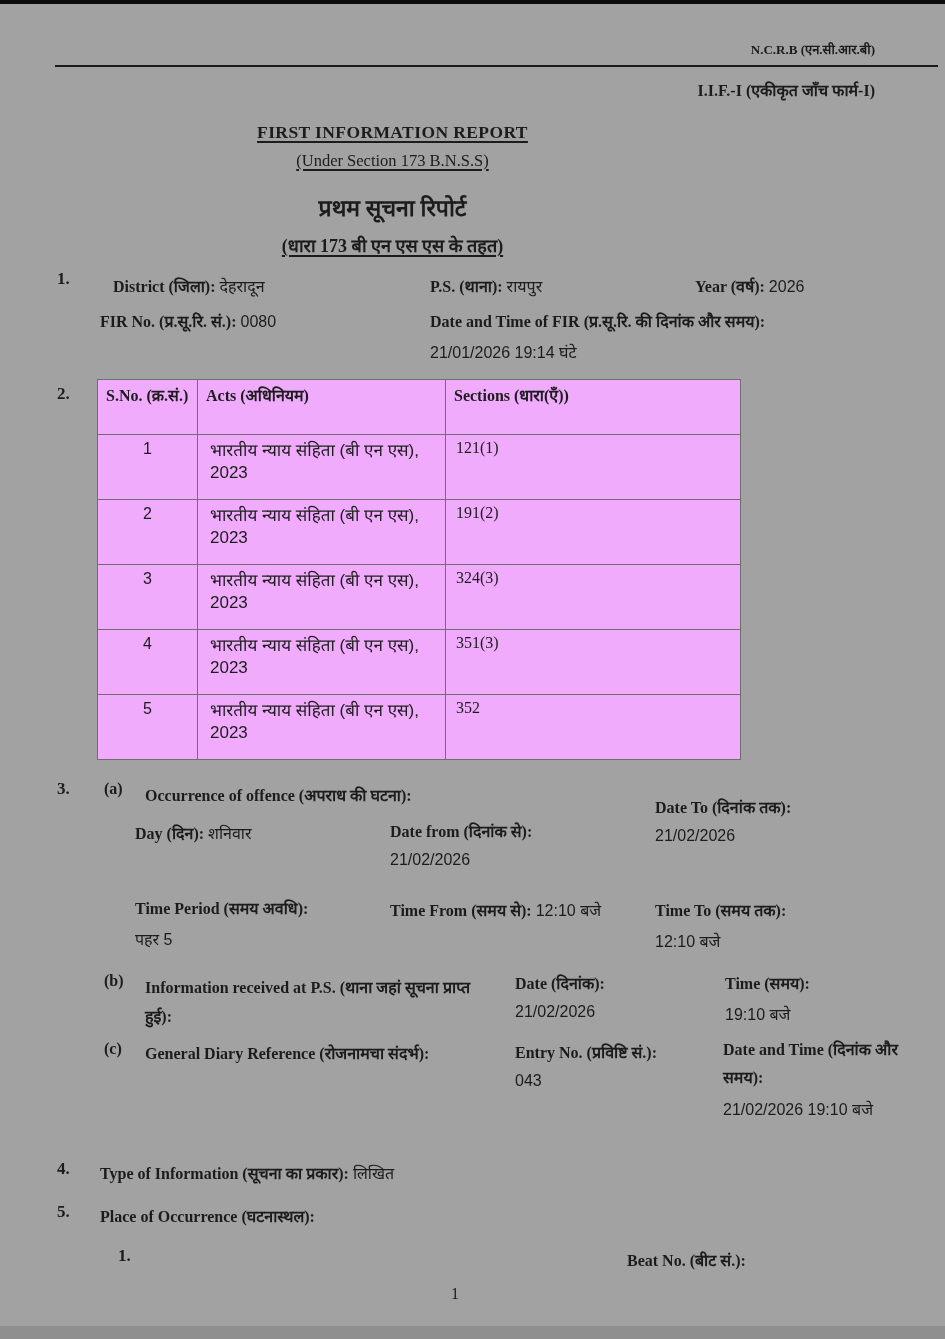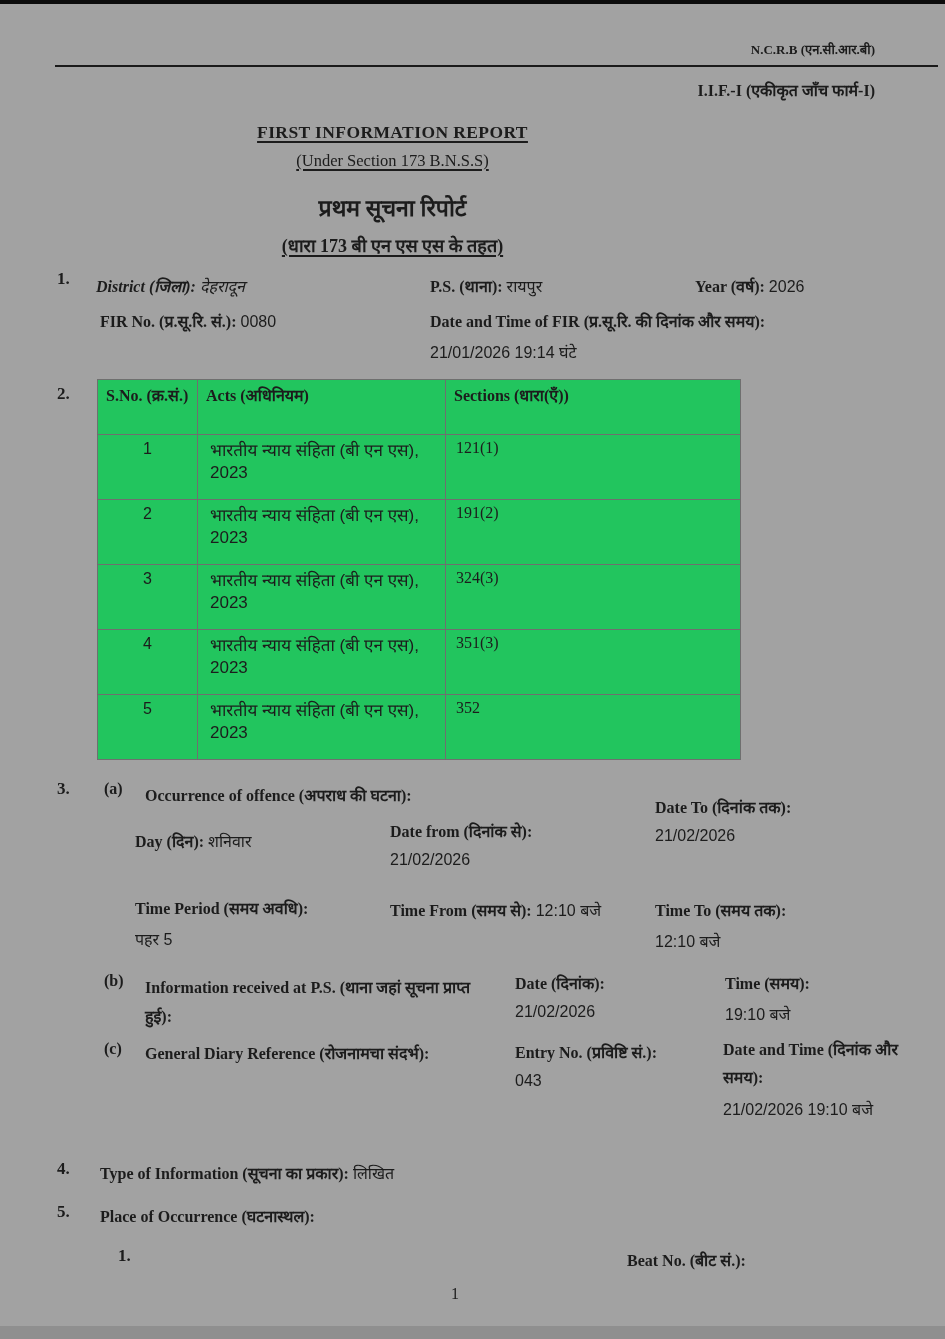--- a/index.html
+++ b/index.html
@@ -19,43 +19,43 @@
   .divider{top:65px;left:55px;width:883px;height:2px;background:#1a1a1a;}
   .iif{top:79px;right:70px;font-weight:bold;font-size:16px;}
 
   .title-block{top:122px;left:0;width:785px;text-align:center;}
   .t1{font-weight:bold;font-size:17.5px;letter-spacing:.4px;}
   .t2{font-weight:normal;font-size:16.5px;margin-top:8px;}
   .t3{font-weight:bold;font-size:23px;margin-top:20px;}
   .t4{font-weight:bold;font-size:18px;margin-top:10px;}
 
   .p-s1num{top:269px;left:57px;}
-  .p-district{top:275px;left:96px;font-style:italic;}
+  .p-district{top:275px;left:113px;}
   .p-ps{top:275px;left:430px;}
   .p-year{top:275px;left:695px;}
   .p-firno{top:310px;left:100px;}
   .p-firdt{top:310px;left:430px;width:470px;}
   .stack{margin-top:9px;}
 
   .p-s2num{top:384px;left:57px;}
   .acts-table{top:379px;left:97px;width:643px;display:grid;
       grid-template-columns:100px 248px 295px;
       grid-template-rows:55px repeat(5,65px);
       border-top:1px solid #6f6f6f;border-left:1px solid #6f6f6f;}
   .tcell{border-right:1px solid #6f6f6f;border-bottom:1px solid #6f6f6f;
-      background:#22c55e;box-sizing:border-box;overflow:hidden;}
+      background:#f0abfc;box-sizing:border-box;overflow:hidden;}
   .th{font-weight:bold;font-size:16px;padding:5px 8px;line-height:22px;}
   .c-sno{text-align:center;padding-top:5px;font-family:"Liberation Sans",sans-serif;font-size:16px;}
   .c-act{padding:5px 12px 6px;font-family:"Liberation Sans",sans-serif;font-size:17px;line-height:22px;}
   .c-sec{padding:4px 10px;font-family:"Liberation Serif",serif;font-size:16px;}
 
   .p-s3num{top:779px;left:57px;}
   .p-atag{top:780px;left:104px;}
   .p-ahead{top:784px;left:145px;}
-  .p-day{top:822px;left:135px;margin-top:8px;}
+  .p-day{top:822px;left:135px;}
   .p-datefrom{top:820px;left:390px;width:240px;}
   .p-dateto{top:796px;left:655px;width:240px;}
   .p-timeperiod{top:897px;left:135px;width:240px;}
   .p-timefrom{top:897px;left:390px;width:250px;line-height:28px;}
   .p-timeto{top:899px;left:655px;width:205px;}
   .p-btag{top:972px;left:104px;}
   .p-bhead{top:973px;left:145px;width:352px;line-height:29px;}
   .p-bdate{top:972px;left:515px;}
   .p-btime{top:972px;left:725px;}
   .p-ctag{top:1040px;left:104px;}

